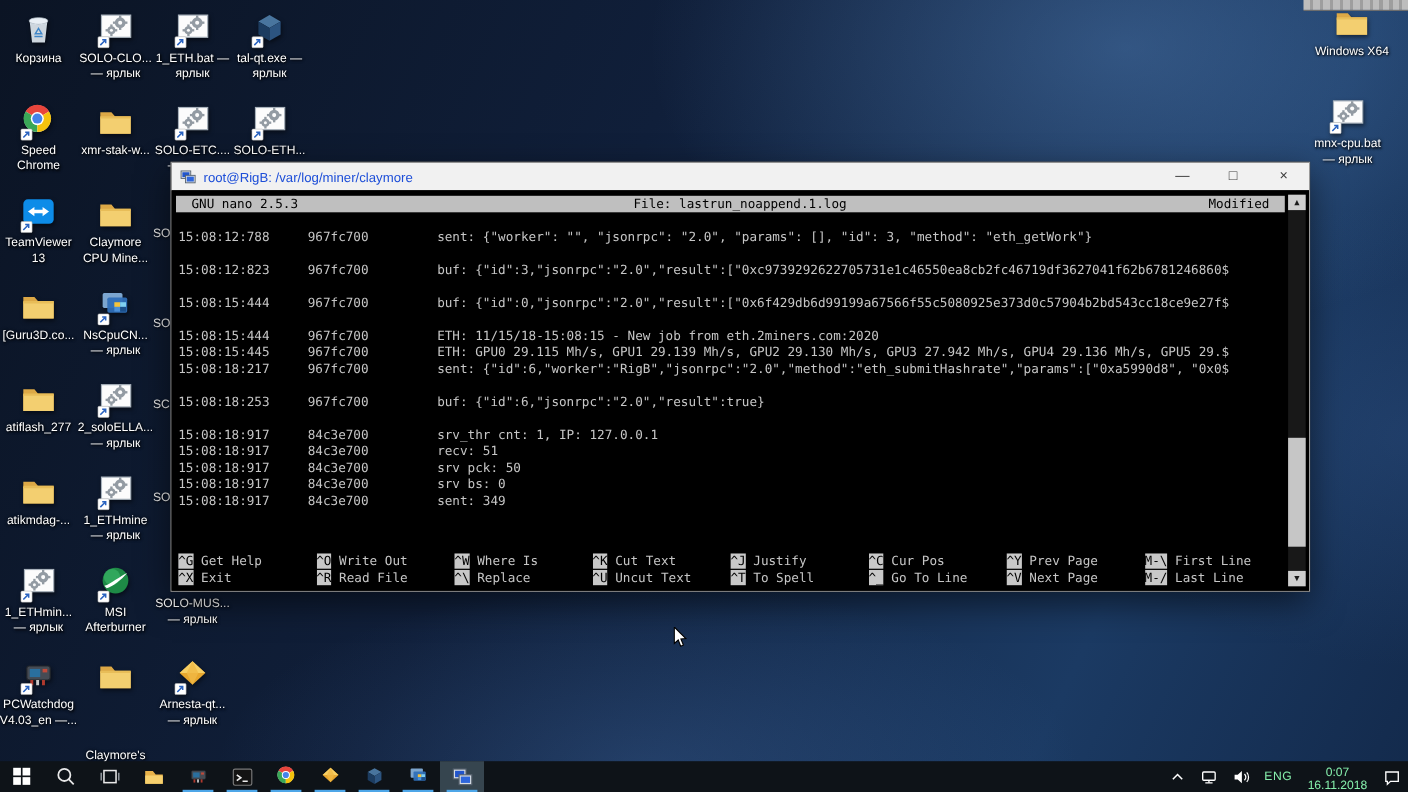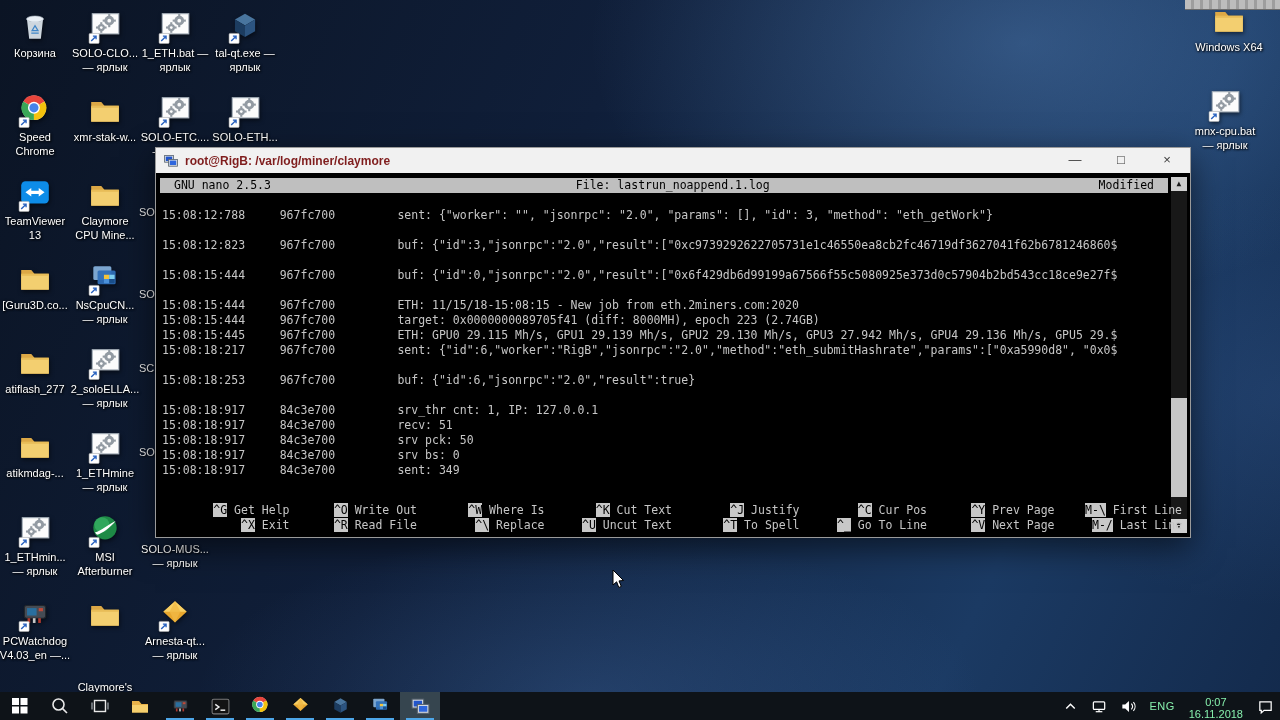--- a/index.html
+++ b/index.html
@@ -19,38 +19,38 @@
     text-shadow:1px 1px 2px rgba(0,0,0,.95),0 0 3px rgba(0,0,0,.8);}
   .frag{position:absolute;font-size:11px;color:#e8e8e8;text-shadow:1px 1px 2px rgba(0,0,0,.9);z-index:1;}
   
   #strip{position:absolute;top:0;right:0;width:95px;height:9px;z-index:2;
     background:repeating-linear-gradient(90deg,#bdbdbd 0 6px,#9e9e9e 6px 9px);border-bottom:1px solid #6d6d6d;}
   
   #term{position:absolute;left:155px;top:147px;width:1036px;height:391px;z-index:5;
     background:#000;border:1px solid #9a9a9a;box-shadow:0 10px 30px rgba(0,0,0,.55);box-sizing:border-box;}
   .tbar{height:25px;background:#f1f1f1;display:flex;align-items:center;padding-left:7px;gap:6px;}
   .tbar .ticon svg{width:16px;height:16px;display:block;}
-  .tbar .ttl{font-size:12px;color:#7f1d1d;font-weight:bold;}
+  .tbar .ttl{font-size:12px;color:#1d4ed8;}
   .tctl{margin-left:auto;display:flex;height:25px;}
   .tctl .wb{width:46px;text-align:center;font-size:13px;color:#3c3c3c;line-height:24px;}
   .tbody{position:absolute;top:25px;left:0;right:0;bottom:0;background:#000;
     font-family:"DejaVu Sans Mono",monospace;font-size:11.5px;line-height:15px;color:#c6c6c6;}
   .nhead{position:absolute;top:5px;left:4px;right:22px;height:15px;background:#bfbfbf;color:#000;display:flex;}
   .nhead .l{padding-left:14px;}
   .nhead .c{flex:1;text-align:center;}
   .nhead .r{padding-right:14px;margin-left:24px;}
   #lines{position:absolute;top:20px;left:6px;right:24px;}
   .tline{height:15px;white-space:pre;overflow:hidden;}
   .cur{background:#3ddc3d;color:#000;}
   .scroll{position:absolute;top:4px;right:3px;bottom:4px;width:16px;background:#181818;}
   .sarr{position:absolute;left:0;width:16px;height:14px;background:#cfcfcf;color:#1a1a1a;
     font-size:8px;text-align:center;line-height:14px;}
   .sarr.up{top:0}.sarr.dn{bottom:0}
   .sthumb{position:absolute;left:0;width:16px;top:62%;height:28%;background:#c6c6c6;}
-  #nshort{position:absolute;left:6px;right:8px;bottom:4px;text-align:right;}
+  #nshort{position:absolute;left:6px;right:24px;bottom:4px;}
   .srow{display:flex;height:15px;}
   .scell{width:12.5%;white-space:pre;overflow:hidden;color:#c6c6c6;}
   .key{background:#c8c8c8;color:#000;}
   
   #mouse{position:absolute;left:612px;top:570px;z-index:99;width:14px;height:20px;}
   
   #taskbar{position:absolute;left:0;bottom:0;width:1280px;height:28px;z-index:50;
     background:#0e1318;display:flex;align-items:center;}
   .tbtn{width:40px;height:28px;display:flex;align-items:center;justify-content:center;position:relative;flex:0 0 auto;}
   .tbtn svg{width:20px;height:20px;}
@@ -504,21 +504,20 @@
       </div>
       <div id="lines">
           <div class="tline">                                  </div>
           <div class="tline">15:08:12:788     967fc700         sent: {"worker": "", "jsonrpc": "2.0", "params": [], "id": 3, "method": "eth_getWork"}</div>
           <div class="tline">                                  </div>
           <div class="tline">15:08:12:823     967fc700         buf: {"id":3,"jsonrpc":"2.0","result":["0xc9739292622705731e1c46550ea8cb2fc46719df3627041f62b6781246860$</div>
           <div class="tline">                                  </div>
           <div class="tline">15:08:15:444     967fc700         buf: {"id":0,"jsonrpc":"2.0","result":["0x6f429db6d99199a67566f55c5080925e373d0c57904b2bd543cc18ce9e27f$</div>
           <div class="tline">                                  </div>
           <div class="tline">15:08:15:444     967fc700         ETH: 11/15/18-15:08:15 - New job from eth.2miners.com:2020</div>
-          <div class="tline">15:08:15:444     967fc700         target: 0x0000000089705f41 (diff: 8000MH), epoch 223 (2.74GB)</div>
           <div class="tline">15:08:15:445     967fc700         ETH: GPU0 29.115 Mh/s, GPU1 29.139 Mh/s, GPU2 29.130 Mh/s, GPU3 27.942 Mh/s, GPU4 29.136 Mh/s, GPU5 29.$</div>
           <div class="tline">15:08:18:217     967fc700         sent: {"id":6,"worker":"RigB","jsonrpc":"2.0","method":"eth_submitHashrate","params":["0xa5990d8", "0x0$</div>
           <div class="tline">                                  </div>
           <div class="tline">15:08:18:253     967fc700         buf: {"id":6,"jsonrpc":"2.0","result":true}</div>
           <div class="tline">                                  </div>
           <div class="tline">15:08:18:917     84c3e700         srv_thr cnt: 1, IP: 127.0.0.1</div>
           <div class="tline">15:08:18:917     84c3e700         recv: 51</div>
           <div class="tline">15:08:18:917     84c3e700         srv pck: 50</div>
           <div class="tline">15:08:18:917     84c3e700         srv bs: 0</div>
           <div class="tline">15:08:18:917     84c3e700         sent: 349</div>

